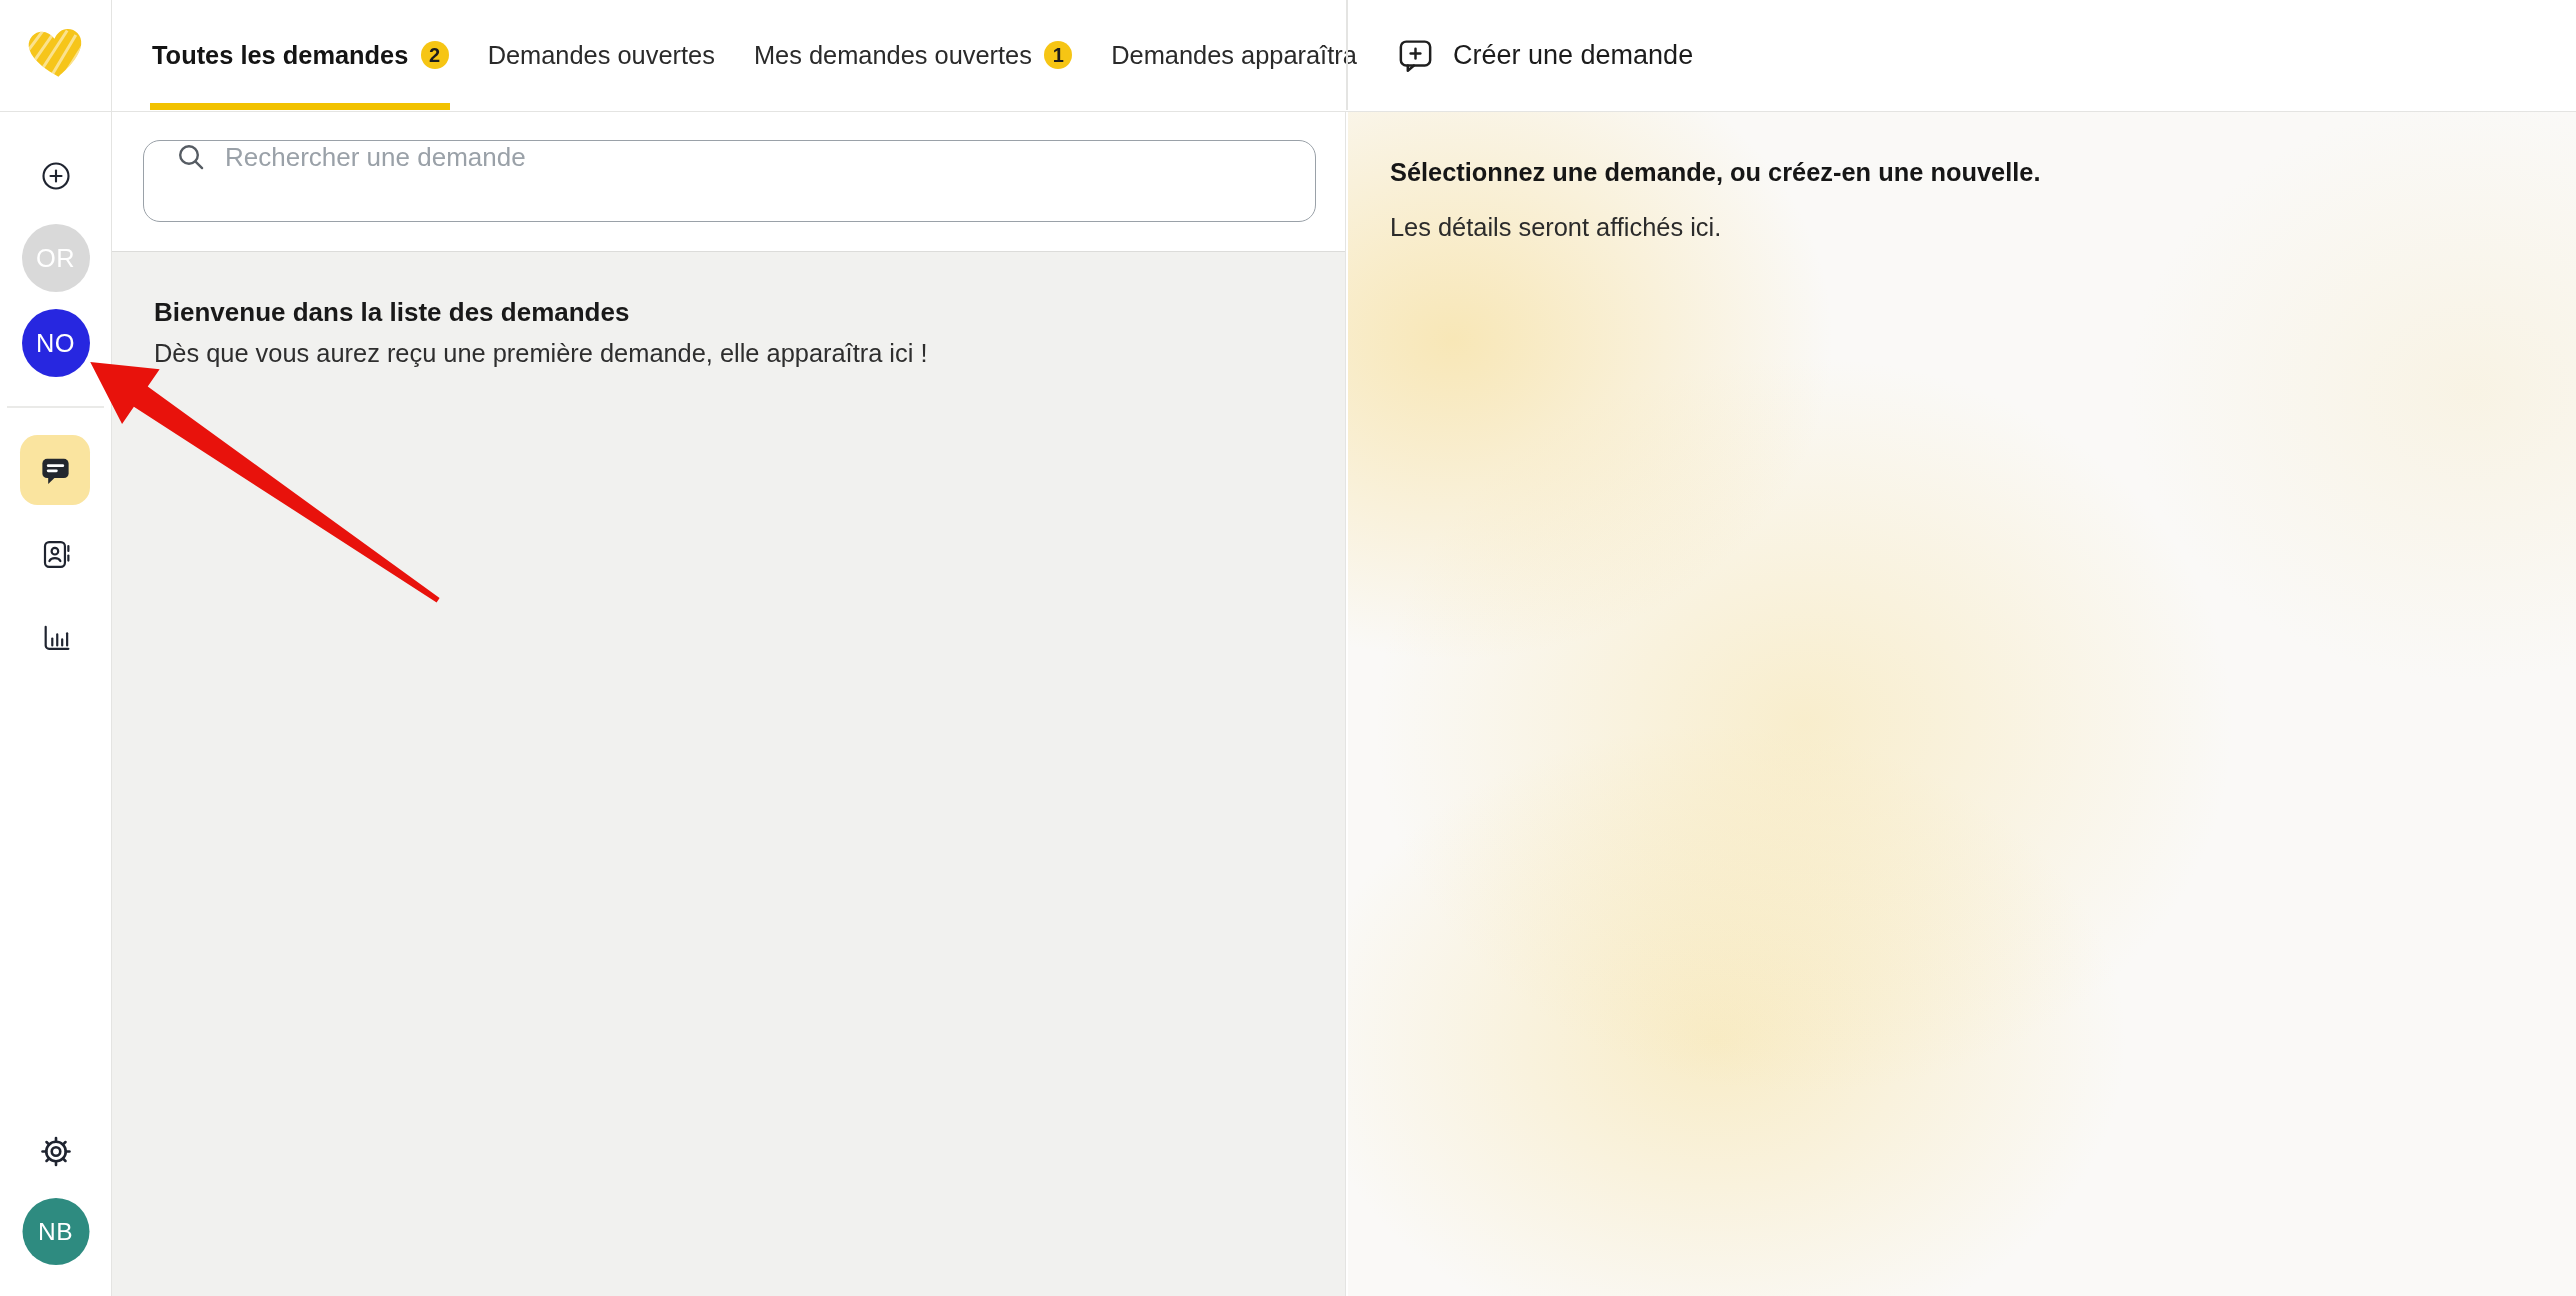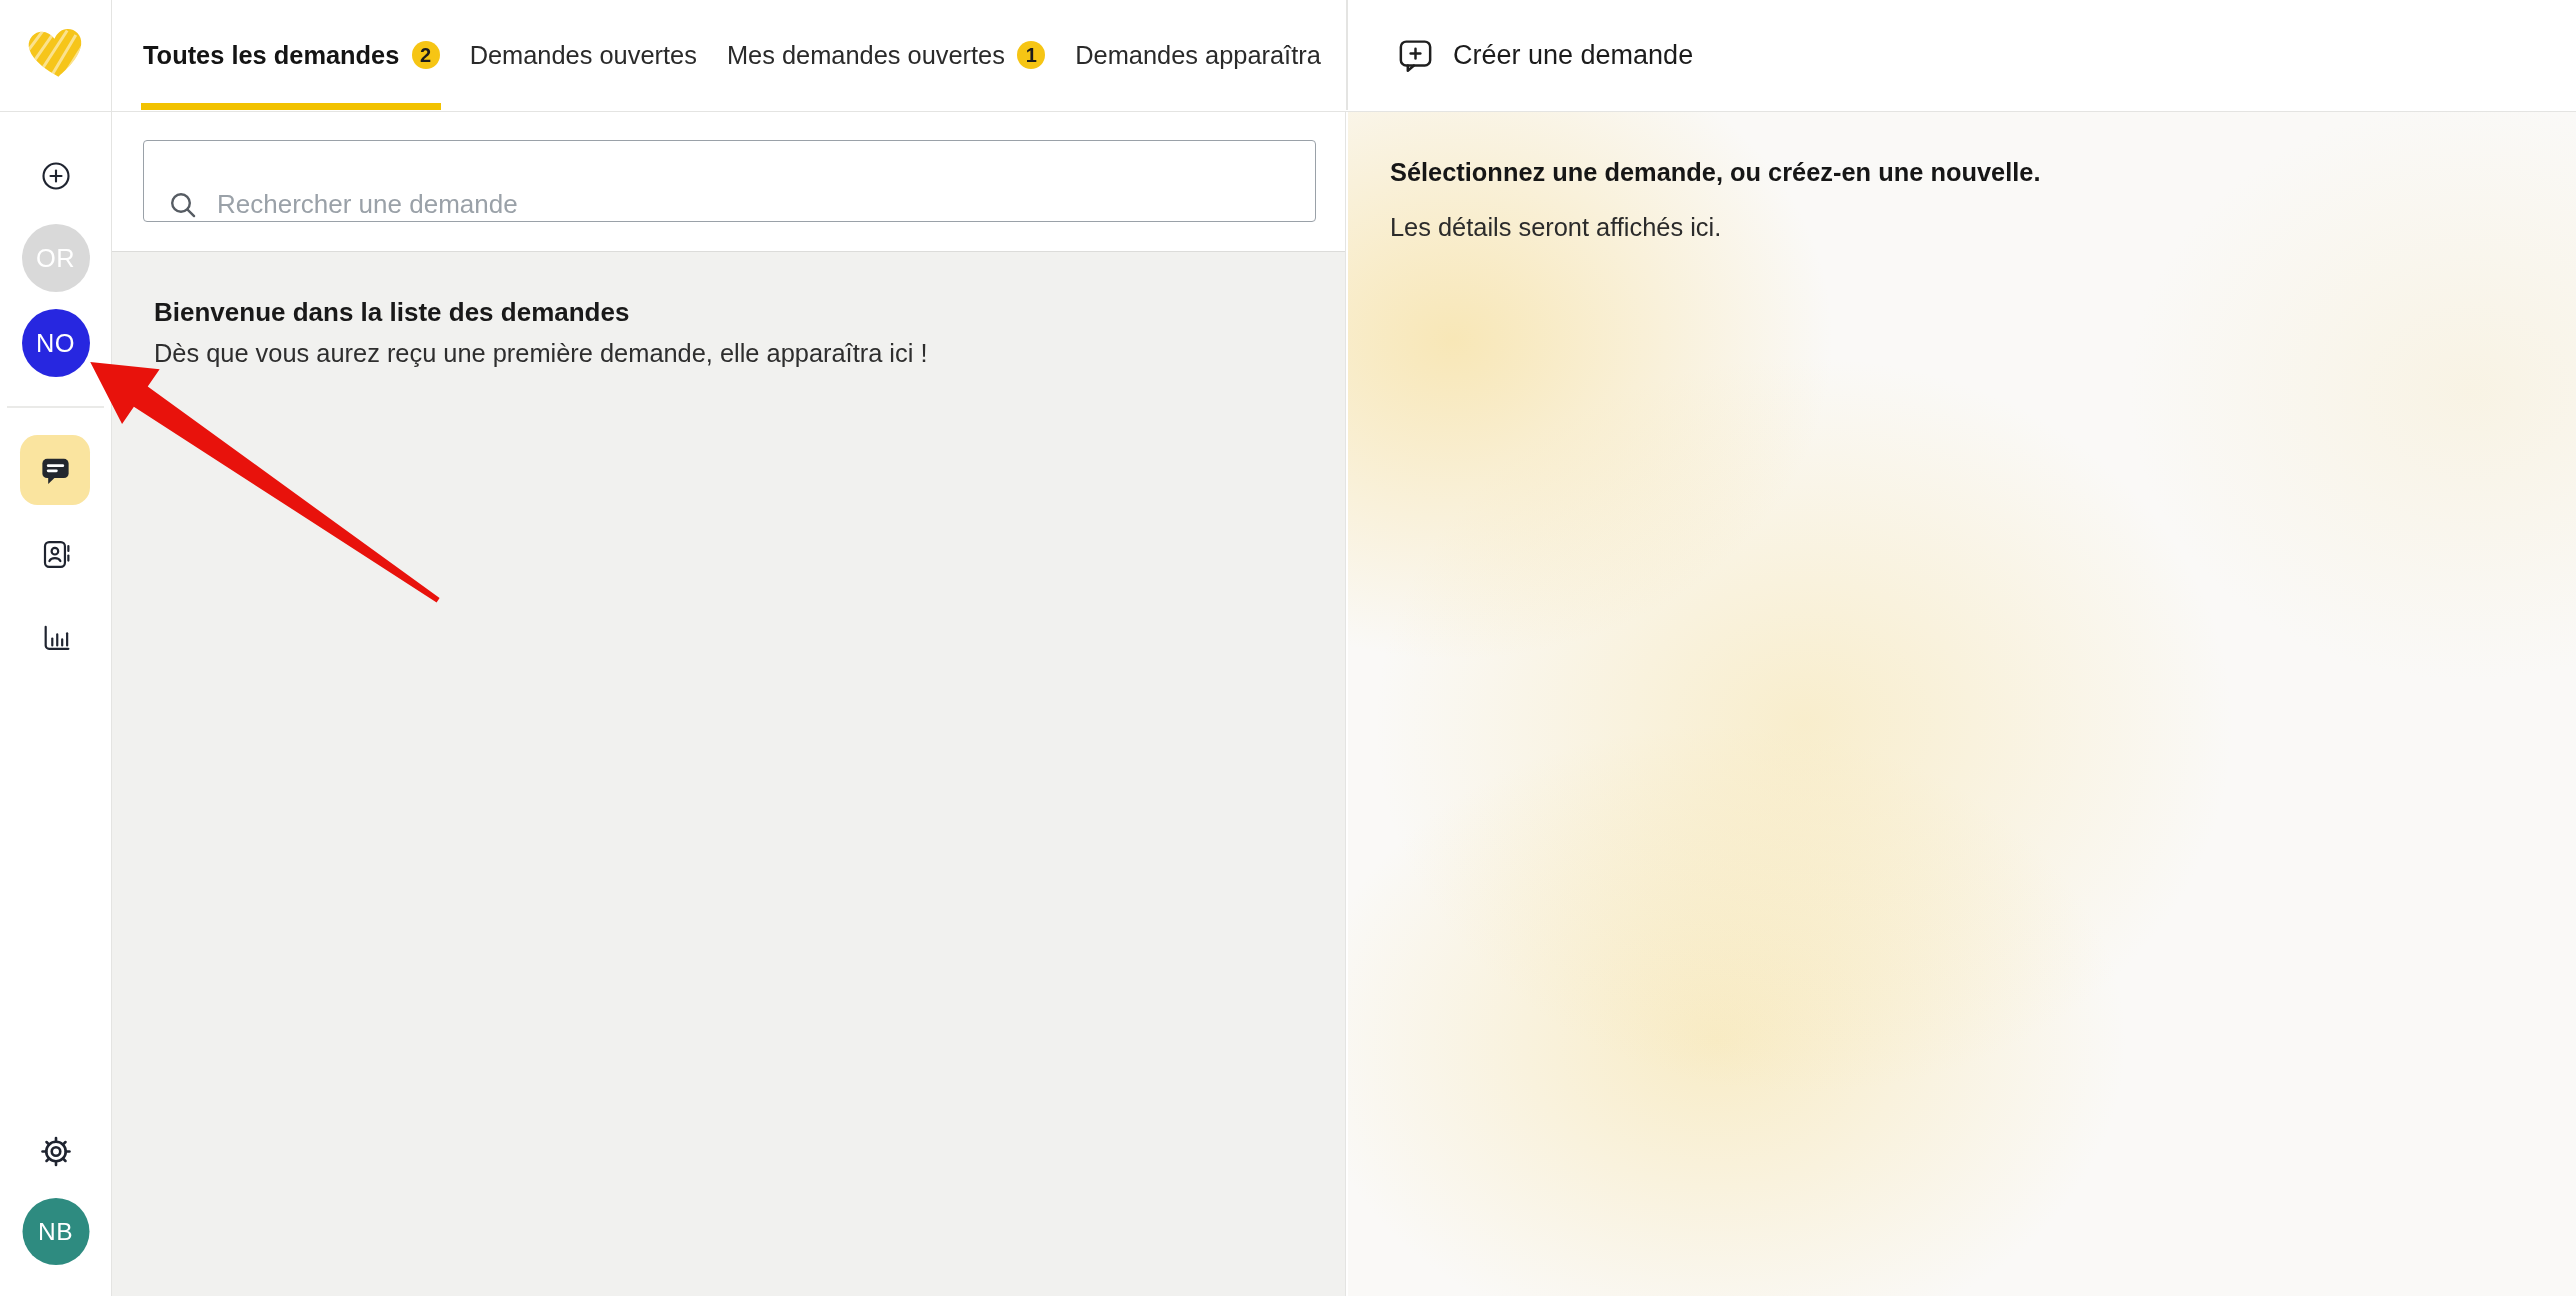--- a/index.html
+++ b/index.html
@@ -10,21 +10,21 @@
     --ink:#1c1c1c;
   }
   *{box-sizing:border-box;}
   body{margin:0;background:#fff;font-family:"Liberation Sans",sans-serif;-webkit-font-smoothing:antialiased;}
   .stage{position:relative;width:2576px;height:1297px;overflow:hidden;background:#fff;}
 
   
   .header{position:absolute;left:0;top:0;width:2576px;height:112px;background:#fff;border-bottom:1.8px solid var(--border);z-index:1;}
   .header-vdivider{position:absolute;left:1346px;top:0;width:1.8px;height:110px;background:var(--border);}
   .tabs{position:absolute;left:143px;top:0;height:110px;display:flex;align-items:center;gap:30px;}
-  .tab{position:relative;display:flex;align-items:center;gap:12.3px;height:100%;font-size:25.4px;color:#2a2a2a;cursor:pointer;white-space:nowrap;}
+  .tab{position:relative;display:flex;align-items:center;gap:12.3px;height:100%;font-size:25.4px;color:#2a2a2a;cursor:pointer;white-space:nowrap;margin-left:9px;}
   .tab.active{font-weight:700;color:#141414;}
   .tab.active::after{content:"";position:absolute;left:-1.8px;right:-1.8px;bottom:0;height:7px;background:var(--underline);}
   .badge{min-width:28px;height:28px;border-radius:14px;background:var(--badge);color:#1c1c1c;font-size:20px;font-weight:600;display:flex;align-items:center;justify-content:center;padding:0 4.4px;}
   .create-btn{position:absolute;left:1397px;top:0;height:110px;display:flex;align-items:center;gap:19px;font-size:27px;color:var(--ink);cursor:pointer;}
 
   
   .sidebar{position:absolute;left:0;top:0;bottom:0;width:112px;border-right:1.8px solid var(--border);z-index:2;}
   .sidebar .centered{position:absolute;left:50%;transform:translateX(-50%);}
   .logo{top:21px;}
   .plus-btn{top:161px;cursor:pointer;}
@@ -35,21 +35,21 @@
   .sidebar-divider{position:absolute;left:7px;right:7px;top:406px;height:1.8px;background:#eaeae8;}
   .chat-btn{position:absolute;left:20px;top:435px;width:70px;height:70px;border-radius:17.5px;background:#fae49f;display:flex;align-items:center;justify-content:center;cursor:pointer;}
   .tool-btn{position:absolute;left:50%;transform:translateX(-50%);cursor:pointer;line-height:0;}
   .tool-contacts{top:538px;}
   .tool-chart{top:622px;}
   .tool-gear{top:1135px;}
 
   
   .list-panel{position:absolute;left:112px;top:112px;bottom:0;width:1234px;border-right:1.8px solid var(--border);background:#fff;z-index:0;}
   .search-section{position:relative;height:140px;background:#fff;border-bottom:1.8px solid #dcdcda;}
-  .search-box{position:absolute;left:31px;right:29px;top:28px;height:82px;border:1.8px solid #9aa1a8;border-radius:4px;background:#fff;display:flex;align-items:flex-end;padding:0 23px;gap:16px;}
+  .search-box{position:absolute;left:31px;right:29px;top:28px;height:82px;border:1.8px solid #9aa1a8;border-radius:17px;background:#fff;display:flex;align-items:flex-start;padding:0 31px;gap:16px;}
   .search-box input{flex:1;border:none;outline:none;font-size:26px;color:#1c1c1c;font-family:"Liberation Sans",sans-serif;background:transparent;}
   .search-box input::placeholder{color:#9aa1a8;}
   .list-body{position:absolute;left:0;right:0;top:140px;bottom:0;background:var(--listbg);padding:45px 42px;}
   .empty-title{font-size:26px;font-weight:700;color:#191919;}
   .empty-sub{font-size:25.4px;color:#2e2e2e;margin-top:11.4px;}
 
   
   .detail-panel{position:absolute;left:1348px;top:112px;right:0;bottom:0;padding:46px 53px 0 42px;
     background-color:#faf9f7;
     background-image:

